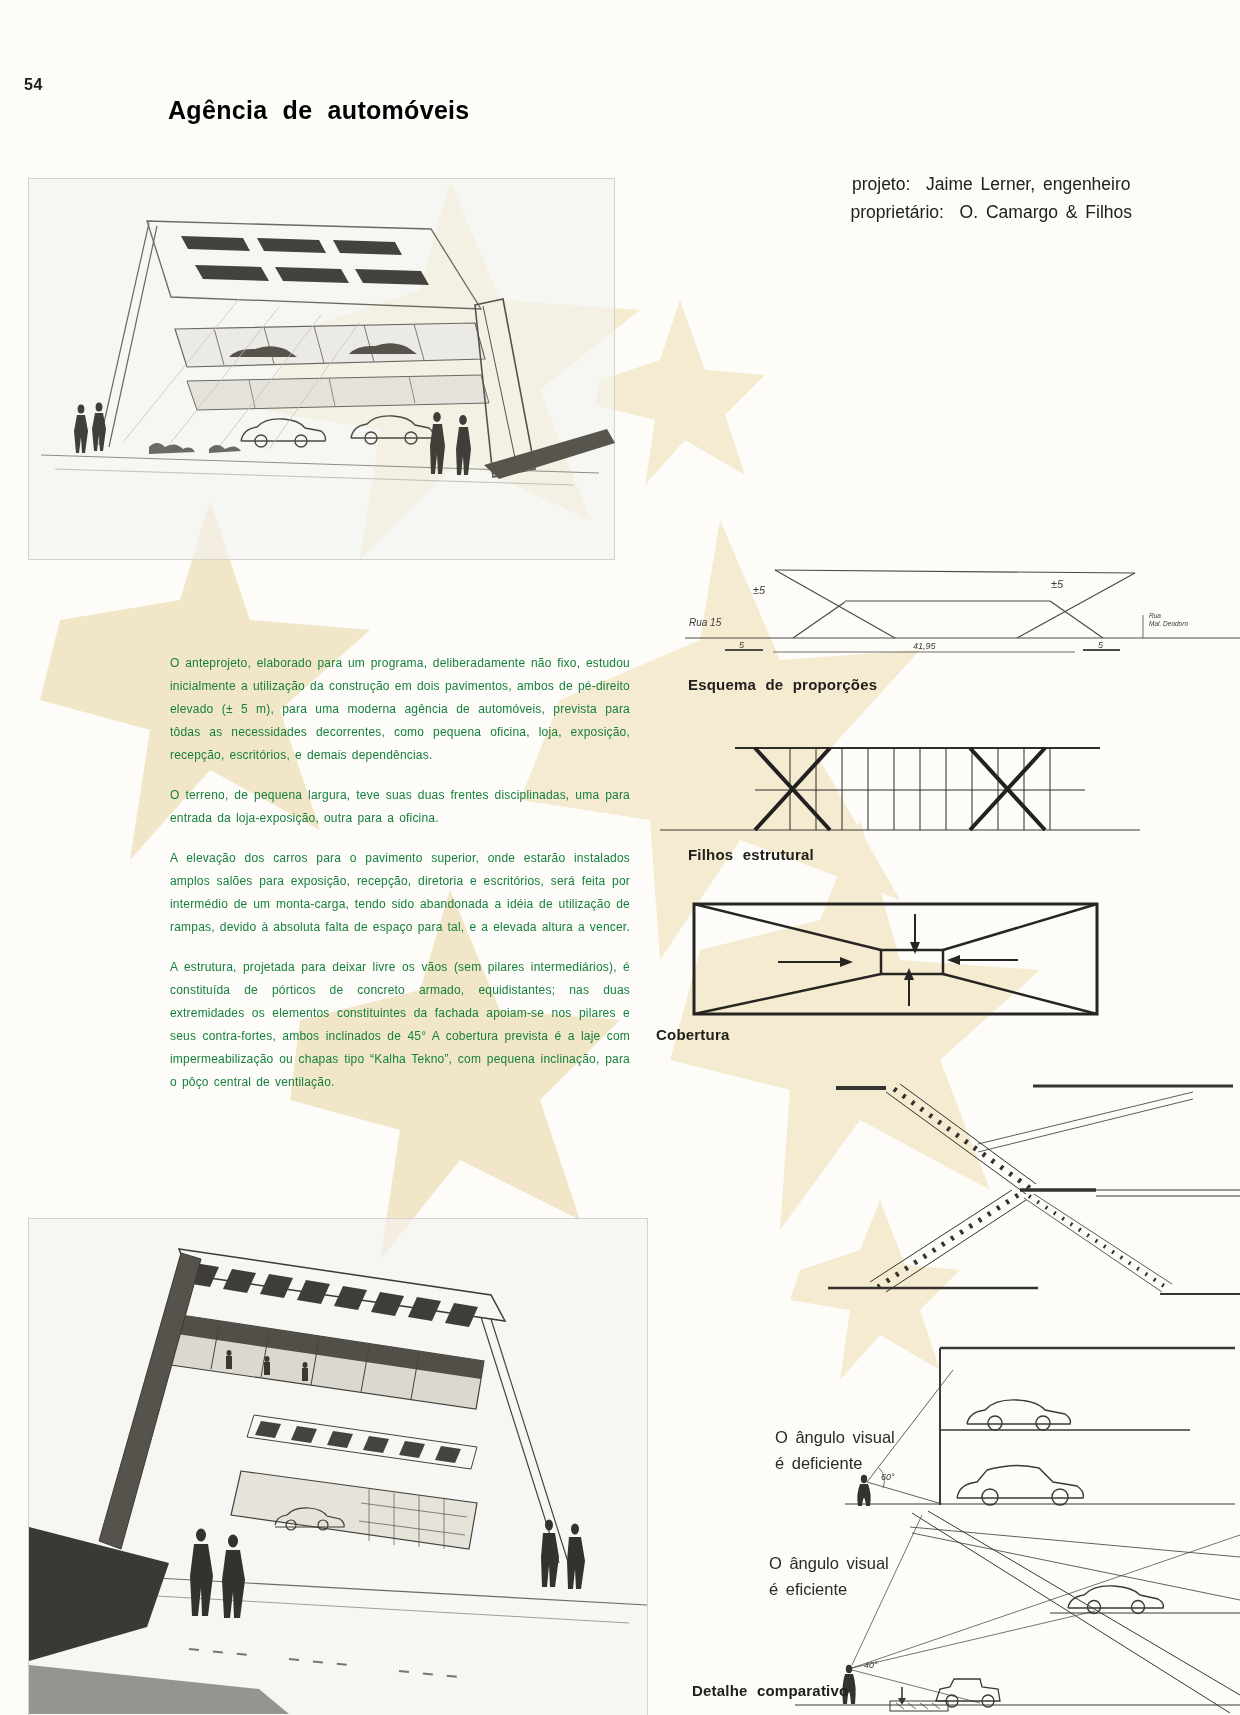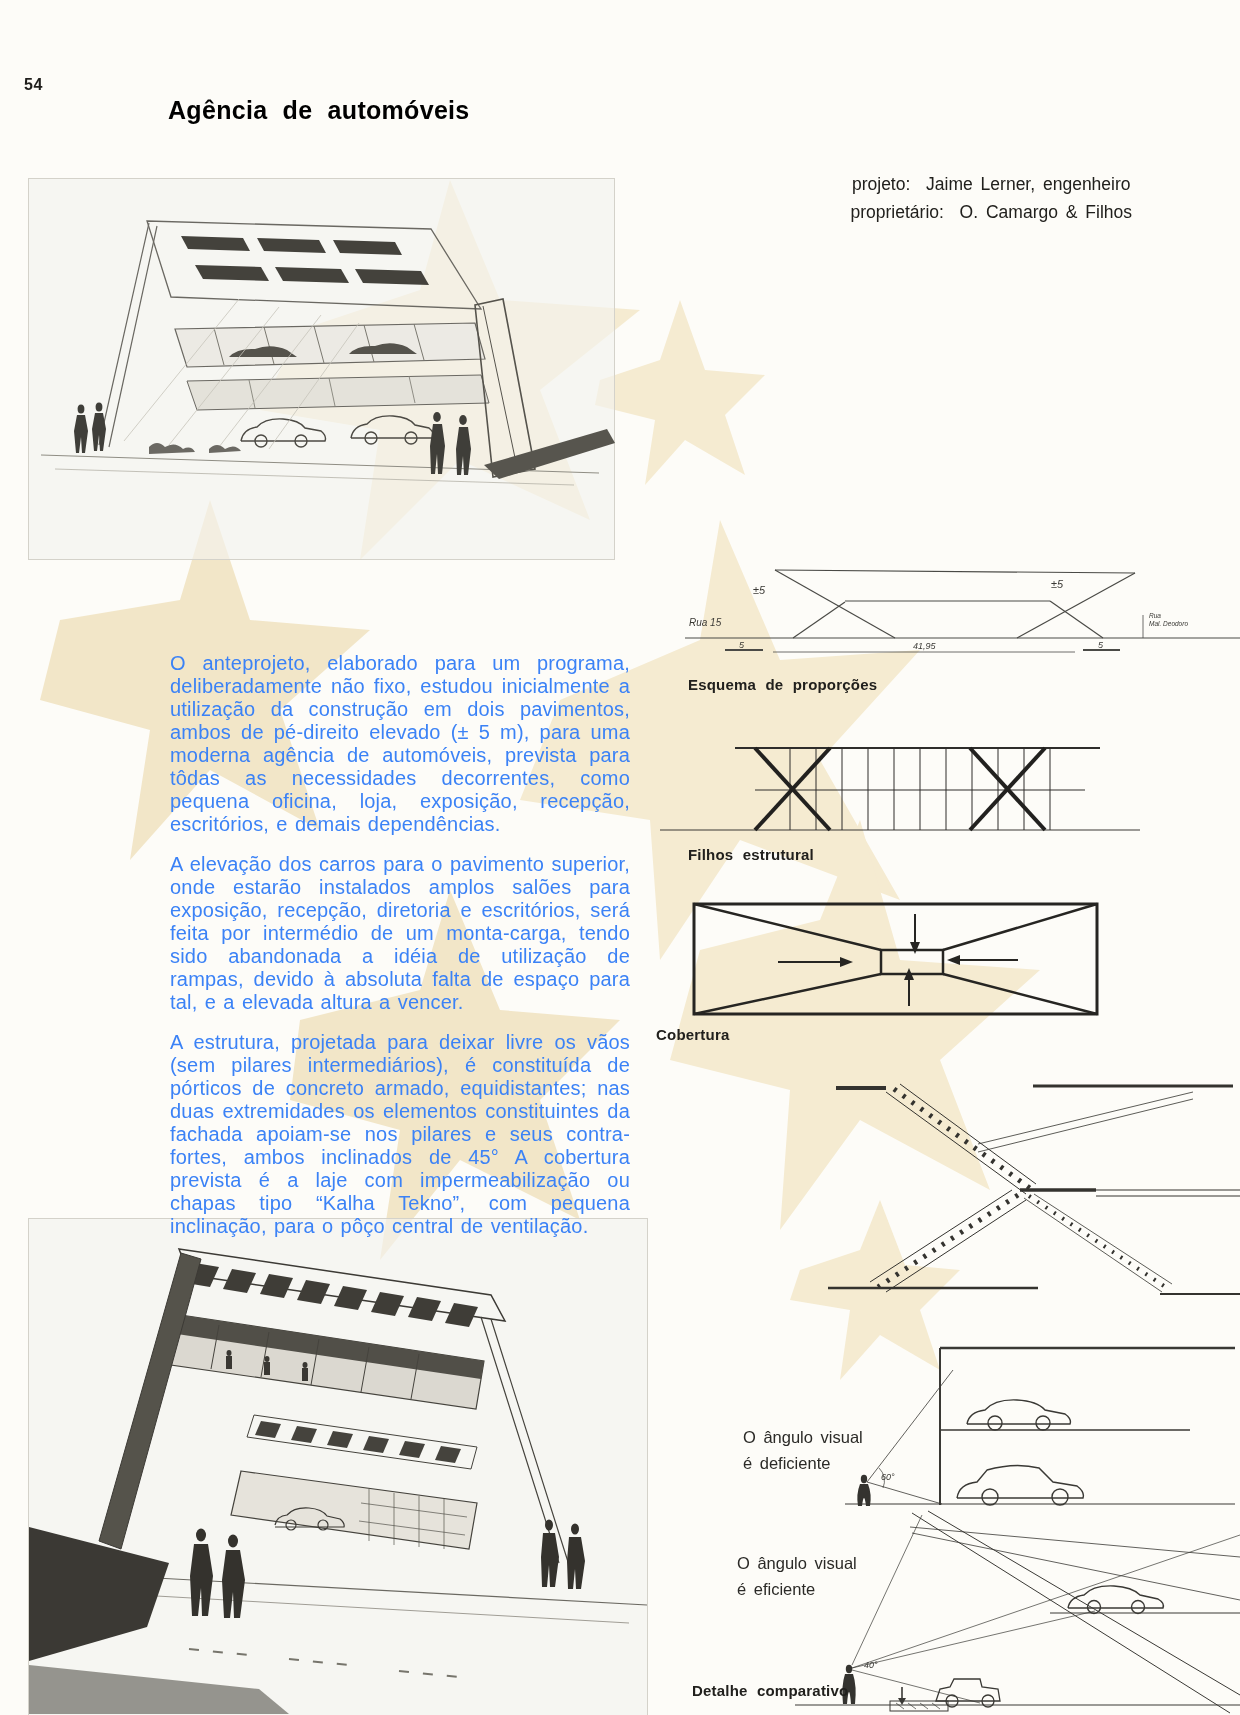--- a/index.html
+++ b/index.html
@@ -8,24 +8,24 @@
     background:#fdfcf8; font-family:"Liberation Sans", sans-serif; color:#1f1e1c;
   }
   .stains{position:absolute;left:0;top:0;z-index:0;}
   .layer{position:absolute;z-index:2;}
   .page-number{left:24px;top:76px;font-size:16px;font-weight:bold;letter-spacing:.5px;}
   .page-title{left:168px;top:96px;font-size:25px;font-weight:bold;word-spacing:8px;letter-spacing:.3px;color:#000000;}
   .credits{right:108px;top:170px;text-align:center;font-size:17.5px;line-height:28px;word-spacing:3px;color:#21201d;}
   .photo{background:rgba(243,242,238,.65);border:1px solid #d4d2ca;box-sizing:border-box;z-index:1;position:absolute;}
   .photo-top{left:28px;top:178px;width:587px;height:382px;}
   .photo-bottom{left:28px;top:1218px;width:620px;height:497px;border-bottom:none;}
-  .article{left:170px;top:652px;width:460px;font-size:20px;line-height:23px;color:#3b82f6;text-align:justify;word-spacing:1.5px;letter-spacing:.2px;}
+  .article{left:170px;top:652px;width:460px;font-size:12px;line-height:23px;color:#15803d;text-align:justify;word-spacing:1.5px;letter-spacing:.2px;}
   .article p{margin:0 0 17px 0;}
   .caption{position:absolute;z-index:2;font-size:15px;font-weight:bold;word-spacing:5px;letter-spacing:.2px;color:#21201d;line-height:25px;}
-  .side-label{position:absolute;z-index:2;font-size:16.5px;word-spacing:3px;color:#2b2a27;line-height:26px;}
+  .side-label{position:absolute;z-index:2;font-size:16.5px;word-spacing:3px;color:#2b2a27;line-height:26px;margin-left:32px;}
   .diag{position:absolute;z-index:2;}
   svg text{font-family:"Liberation Sans", sans-serif;}
   .hand{font-style:italic;fill:#3a3935;}
 </style>
 </head>
 <body>
 
 <div class="page">
 
   <svg class="stains" width="1240" height="1715">
@@ -232,20 +232,21 @@
     <g fill="#34332f">
       <ellipse cx="209" cy="164" rx="3.2" ry="4.2"></ellipse>
       <path d="M205,169 q-4,12 -2,30 l4,0 q1,-12 2,-12 q1,0 2,12 l4,0 q2,-18 -2,-30 z"></path>
     </g>
     <text class="hand" x="224" y="163" font-size="9">40°</text>
   </svg>
   <div class="caption" style="left:692px;top:1678px">Detalhe comparativo</div>
 
   <div class="layer article">
     <p>O anteprojeto, elaborado para um programa, deliberadamente não fixo, estudou inicialmente a utilização da construção em dois pavimentos, ambos de pé-direito elevado (± 5 m), para uma moderna agência de automóveis, prevista para tôdas as necessidades decorrentes, como pequena oficina, loja, exposição, recepção, escritórios, e demais dependências.</p>
+    <p>O terreno, de pequena largura, teve suas duas frentes disciplinadas, uma para entrada da loja-exposição, outra para a oficina.</p>
     <p>A elevação dos carros para o pavimento superior, onde estarão instalados amplos salões para exposição, recepção, diretoria e escritórios, será feita por intermédio de um monta-carga, tendo sido abandonada a idéia de utilização de rampas, devido à absoluta falta de espaço para tal, e a elevada altura a vencer.</p>
     <p>A estrutura, projetada para deixar livre os vãos (sem pilares intermediários), é constituída de pórticos de concreto armado, equidistantes; nas duas extremidades os elementos constituintes da fachada apoiam-se nos pilares e seus contra-fortes, ambos inclinados de 45° A cobertura prevista é a laje com impermeabilização ou chapas tipo “Kalha Tekno”, com pequena inclinação, para o pôço central de ventilação.</p>
   </div>
 
   <div class="photo photo-bottom">
     <svg width="618" height="495" viewBox="0 0 618 495">
       <path d="M150,30 L462,76 L476,102 L160,56 Z" fill="none" stroke="#3c3a35" stroke-width="1.5"></path>
       <g fill="#3f3d37">
         <path d="M166,44 l24,4 l-9,20 l-24,-4 Z"></path>
           <path d="M203,50 l24,4 l-9,20 l-24,-4 Z"></path>

